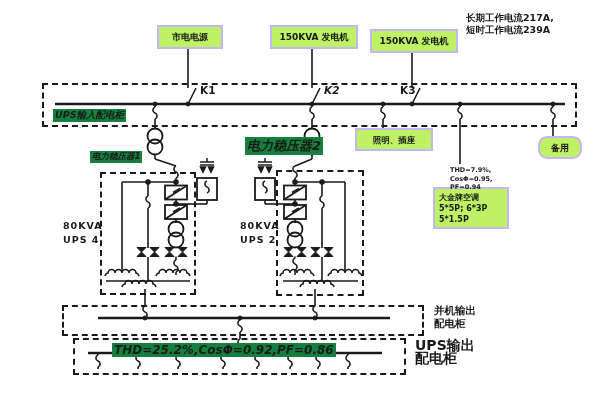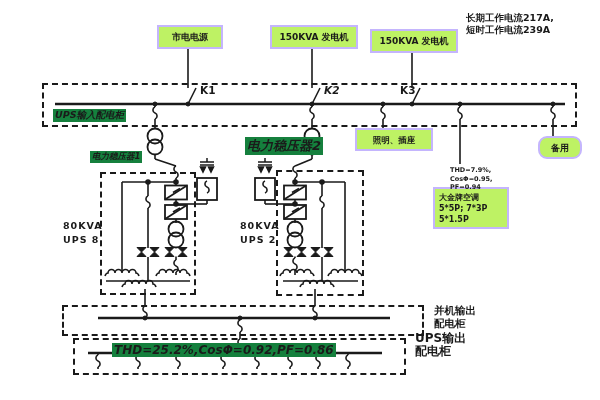--- a/index.html
+++ b/index.html
@@ -218,55 +218,55 @@
     </g>
   </svg>
 
   <div class="solidbox" style="left:157px;top:25px;width:62px;height:20px;">市电电源</div>
   <div class="solidbox" style="left:270px;top:25px;width:84px;height:20px;">150KVA 发电机</div>
   <div class="solidbox" style="left:370px;top:29px;width:84px;height:20px;">150KVA 发电机</div>
   <div class="solidbox" style="left:355px;top:128px;width:74px;height:19px;font-size:8.5px;">照明、插座</div>
   <div class="solidbox" style="left:538px;top:136px;width:40px;height:19px;border-radius:9px;">备用</div>
   <div class="solidbox" style="left:433px;top:164px;width:68px;height:38px;flex-direction:column;font-size:8px;line-height:11px;align-items:flex-start;padding-left:4px;margin-top:23px;">
     <span>大金牌空调</span>
-    <span>5*5P; 7*3P</span>
+    <span>5*5P; 6*3P</span>
     <span>5*1.5P</span>
   </div>
 
   <div class="lbl" style="left:466px;top:12px;font-size:9.5px;line-height:12px;">
     <div>长期工作电流217A,</div>
     <div>短时工作电流239A</div>
   </div>
 
   <div class="lbl" style="left:200px;top:84px;font-size:10.5px;">K1</div>
   <div class="lbl" style="left:324px;top:84px;font-size:10.5px;font-style:italic;">K2</div>
   <div class="lbl" style="left:400px;top:84px;font-size:10.5px;">K3</div>
 
   <div class="lbl bg" style="left:53px;top:109px;font-size:9.5px;">UPS输入配电柜</div>
   <div class="lbl bg" style="left:90px;top:151px;font-size:8.5px;text-align:center;">电力稳压器1</div>
   <div class="lbl bg" style="left:245px;top:137px;font-size:13px;">电力稳压器2</div>
 
   <div class="lbl" style="left:63px;top:219px;font-size:9.5px;line-height:14px;letter-spacing:1px;">
     <div>80KVA</div>
-    <div>UPS 8</div>
+    <div>UPS 4</div>
   </div>
   <div class="lbl" style="left:240px;top:219px;font-size:9.5px;line-height:14px;letter-spacing:1px;">
     <div>80KVA</div>
     <div>UPS 2</div>
   </div>
 
   <div class="lbl" style="left:450px;top:130px;font-size:6.5px;line-height:8.5px;font-weight:bold;margin-top:36px;">
     <div>THD=7.9%,</div>
     <div>CosΦ=0.95,</div>
     <div>PF=0.94</div>
   </div>
 
   <div class="lbl" style="left:434px;top:304px;font-size:10.5px;line-height:13px;">
     <div>并机输出</div>
     <div>配电柜</div>
   </div>
-  <div class="lbl" style="left:415px;top:332px;font-size:12px;line-height:13px;">
+  <div class="lbl" style="left:415px;top:339px;font-size:14px;line-height:13px;">
     <div>UPS输出</div>
     <div>配电柜</div>
   </div>
   <div class="lbl bg" style="left:112px;top:343px;font-size:12px;">THD=25.2%,CosΦ=0.92,PF=0.86</div>
 
 </div>
 
 </body></html>

